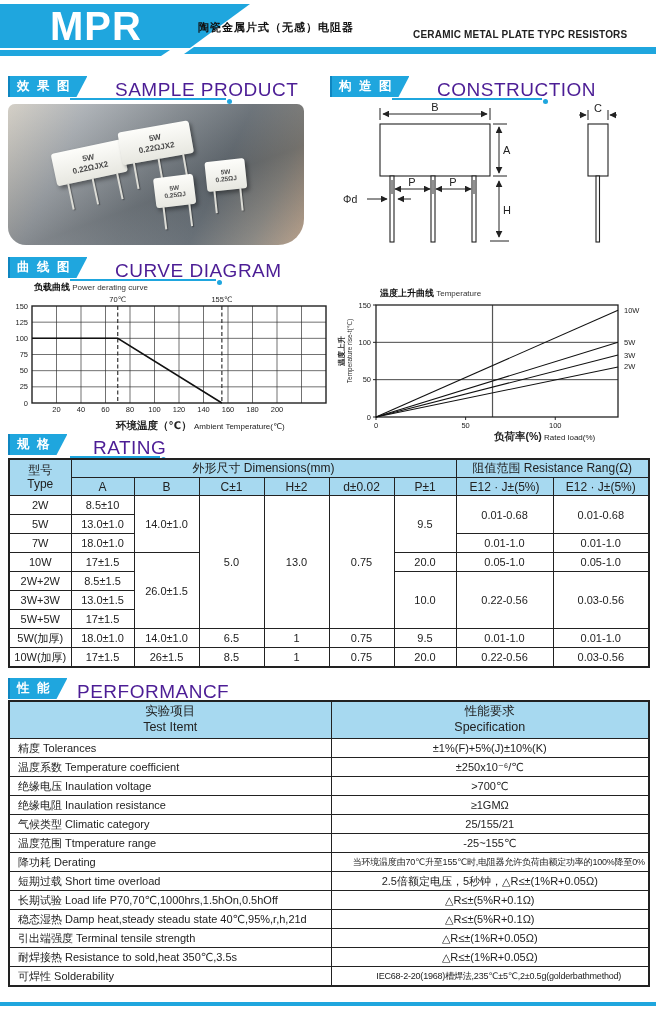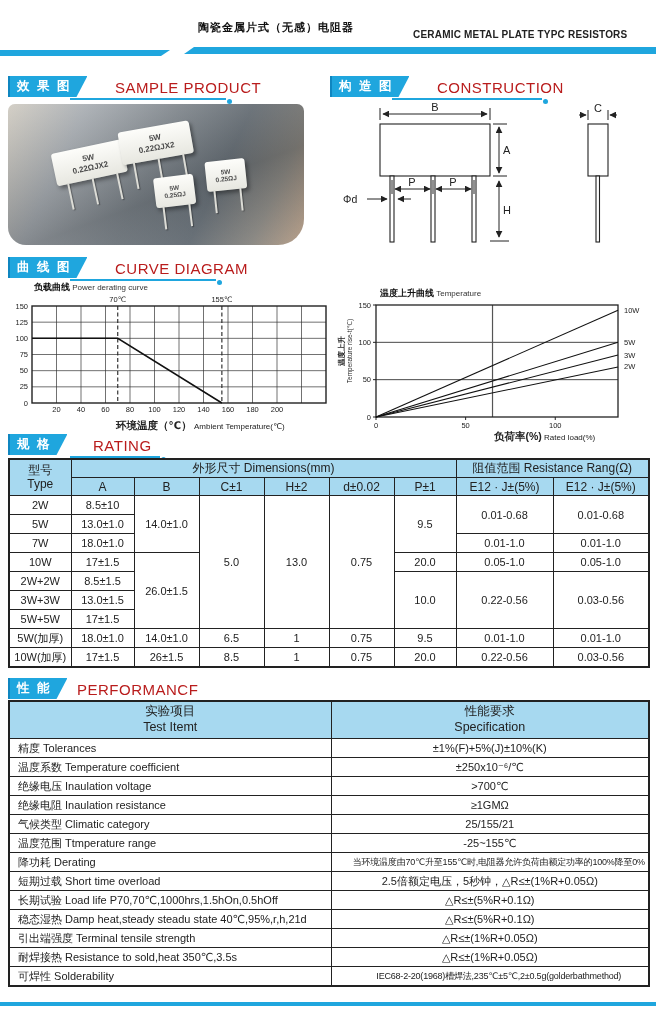--- a/index.html
+++ b/index.html
@@ -14,21 +14,21 @@
   .title-en{position:absolute;left:413px;top:29px;font-size:10px;font-weight:600;color:#222;letter-spacing:.2px;}
   .strip{position:absolute;background:var(--accent,#1fa6de);}
   .strip-l{left:0;top:50px;width:170px;height:6px;clip-path:polygon(0 0,100% 0,calc(100% - 9px) 100%,0 100%);}
   .strip-r{left:184px;top:47px;width:472px;height:7px;clip-path:polygon(10px 0,100% 0,100% 100%,0 100%);}
 
   
   .sec{position:absolute;height:22px;}
   .sec-box{position:absolute;left:0;top:0;height:21px;line-height:21px;padding:0 16px 0 9px;background:var(--accent,#1fa6de);
            color:#fff;font-size:12.5px;font-weight:bold;letter-spacing:2px;
            clip-path:polygon(0 0,100% 0,calc(100% - 11px) 100%,0 100%);box-shadow:inset 2px 0 0 var(--accent-dark,#0f86c0);}
-  .sec-en{position:absolute;top:3px;font-size:15px;color:#b91c1c;letter-spacing:.5px;font-weight:500;white-space:nowrap;}
+  .sec-en{position:absolute;top:3px;font-size:19px;color:#4c1d95;letter-spacing:.5px;font-weight:500;white-space:nowrap;}
   .sec-rule{position:absolute;left:62px;right:10px;bottom:-2px;height:2px;background:var(--accent,#1fa6de);}
   .sec-dot{position:absolute;right:4px;bottom:-6px;width:5px;height:5px;border-radius:50%;background:var(--accent,#1fa6de);}
 
   
   .photo{position:absolute;left:8px;top:104px;width:296px;height:141px;border-radius:7px 7px 26px 18px;
          background:linear-gradient(115deg,#c6c0b4 0%,#a2a8ae 22%,#80888f 48%,#6c757d 68%,#8a8883 85%,#b49a82 100%);}
   .photo:after{content:"";position:absolute;inset:0;border-radius:inherit;
          background:linear-gradient(160deg,rgba(255,255,255,.25),rgba(0,0,0,.18) 60%,rgba(255,255,255,.08));}
   .res{position:absolute;display:flex;flex-direction:column;align-items:center;z-index:2;}
   .res-body{background:linear-gradient(180deg,#fdfdfa,#e7e7e0);border-radius:3px;box-shadow:2px 3px 4px rgba(0,0,0,.4);
@@ -66,20 +66,23 @@
   .pt .l{text-align:left;padding-left:8px;}
   .pt .sm{font-size:9px;letter-spacing:-.2px;padding-left:20px;}
 
   .bottom-rule{position:absolute;left:0;top:1002px;width:656px;height:4px;background:var(--accent,#1fa6de);}
 </style>
 </head>
 <body>
 
 <div class="page">
 
+  <div class="banner">
+    <span class="mpr">MPR</span>
+  </div>
   <div class="title-cn">陶瓷金属片式（无感）电阻器</div>
   <div class="title-en">CERAMIC METAL PLATE TYPC RESISTORS</div>
   <div class="strip strip-l"></div>
   <div class="strip strip-r"></div>
 
   <div class="sec" style="left:8px;top:76px;width:228px;">
     <div class="sec-rule"></div>
     <div class="sec-box">效 果 图</div>
     <div class="sec-en" style="left:107px;">SAMPLE PRODUCT</div>
     <div class="sec-dot"></div>

